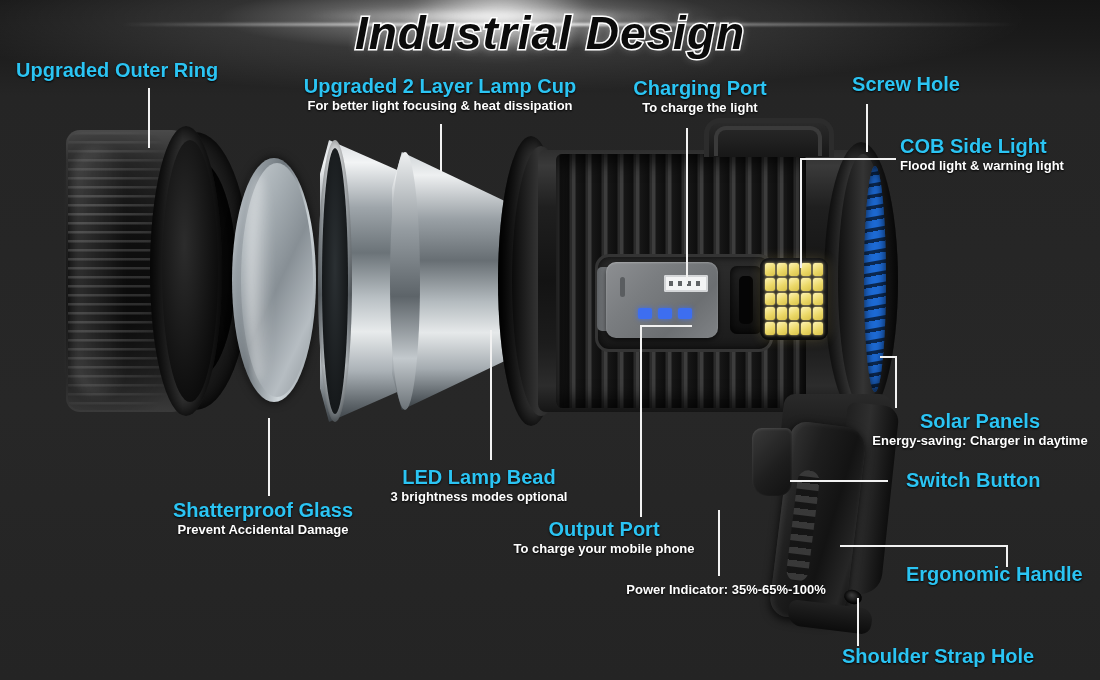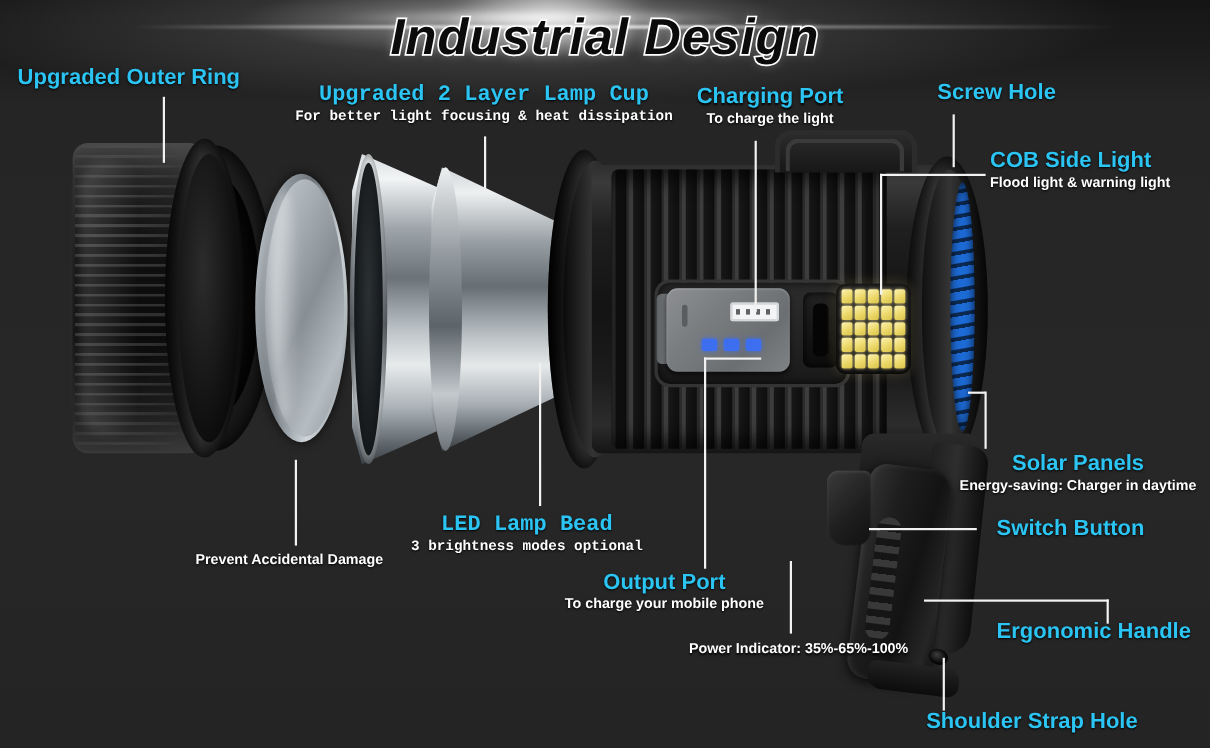--- a/index.html
+++ b/index.html
@@ -429,21 +429,21 @@
   <div class="lead v" style="left:718px;top:510px;height:66px;"></div>
   <div class="lead v" style="left:640px;top:325px;height:192px;"></div>
   <div class="lead h" style="left:640px;top:325px;width:52px;"></div>
   <div class="lead v" style="left:490px;top:330px;height:130px;"></div>
   <div class="lead v" style="left:268px;top:418px;height:78px;"></div>
 
   <div class="label" style="left:16px;top:60px;">
     <div class="hdr">Upgraded Outer Ring</div>
   </div>
 
-  <div class="label ctr" style="left:440px;top:76px;transform:translateX(-50%);font-family:Liberation Mono, monospace;">
+  <div class="label ctr" style="left:440px;top:76px;transform:translateX(-50%);">
     <div class="hdr">Upgraded 2 Layer Lamp Cup</div>
     <div class="sub">For better light focusing &amp; heat dissipation</div>
   </div>
 
   <div class="label ctr" style="left:700px;top:78px;transform:translateX(-50%);">
     <div class="hdr">Charging Port</div>
     <div class="sub">To charge the light</div>
   </div>
 
   <div class="label ctr" style="left:906px;top:74px;transform:translateX(-50%);">
@@ -474,22 +474,23 @@
 
   <div class="label ctr" style="left:726px;top:581px;transform:translateX(-50%);">
     <div class="sub">Power Indicator: 35%-65%-100%</div>
   </div>
 
   <div class="label ctr" style="left:604px;top:519px;transform:translateX(-50%);">
     <div class="hdr">Output Port</div>
     <div class="sub">To charge your mobile phone</div>
   </div>
 
-  <div class="label ctr" style="left:479px;top:467px;transform:translateX(-50%);font-family:Liberation Mono, monospace;">
+  <div class="label ctr" style="left:479px;top:467px;transform:translateX(-50%);">
     <div class="hdr">LED Lamp Bead</div>
     <div class="sub">3 brightness modes optional</div>
   </div>
 
   <div class="label ctr" style="left:263px;top:500px;transform:translateX(-50%);">
+    <div class="hdr">Shatterproof Glass</div>
     <div class="sub">Prevent Accidental Damage</div>
   </div>
 
 </div>
 
 </body></html>

